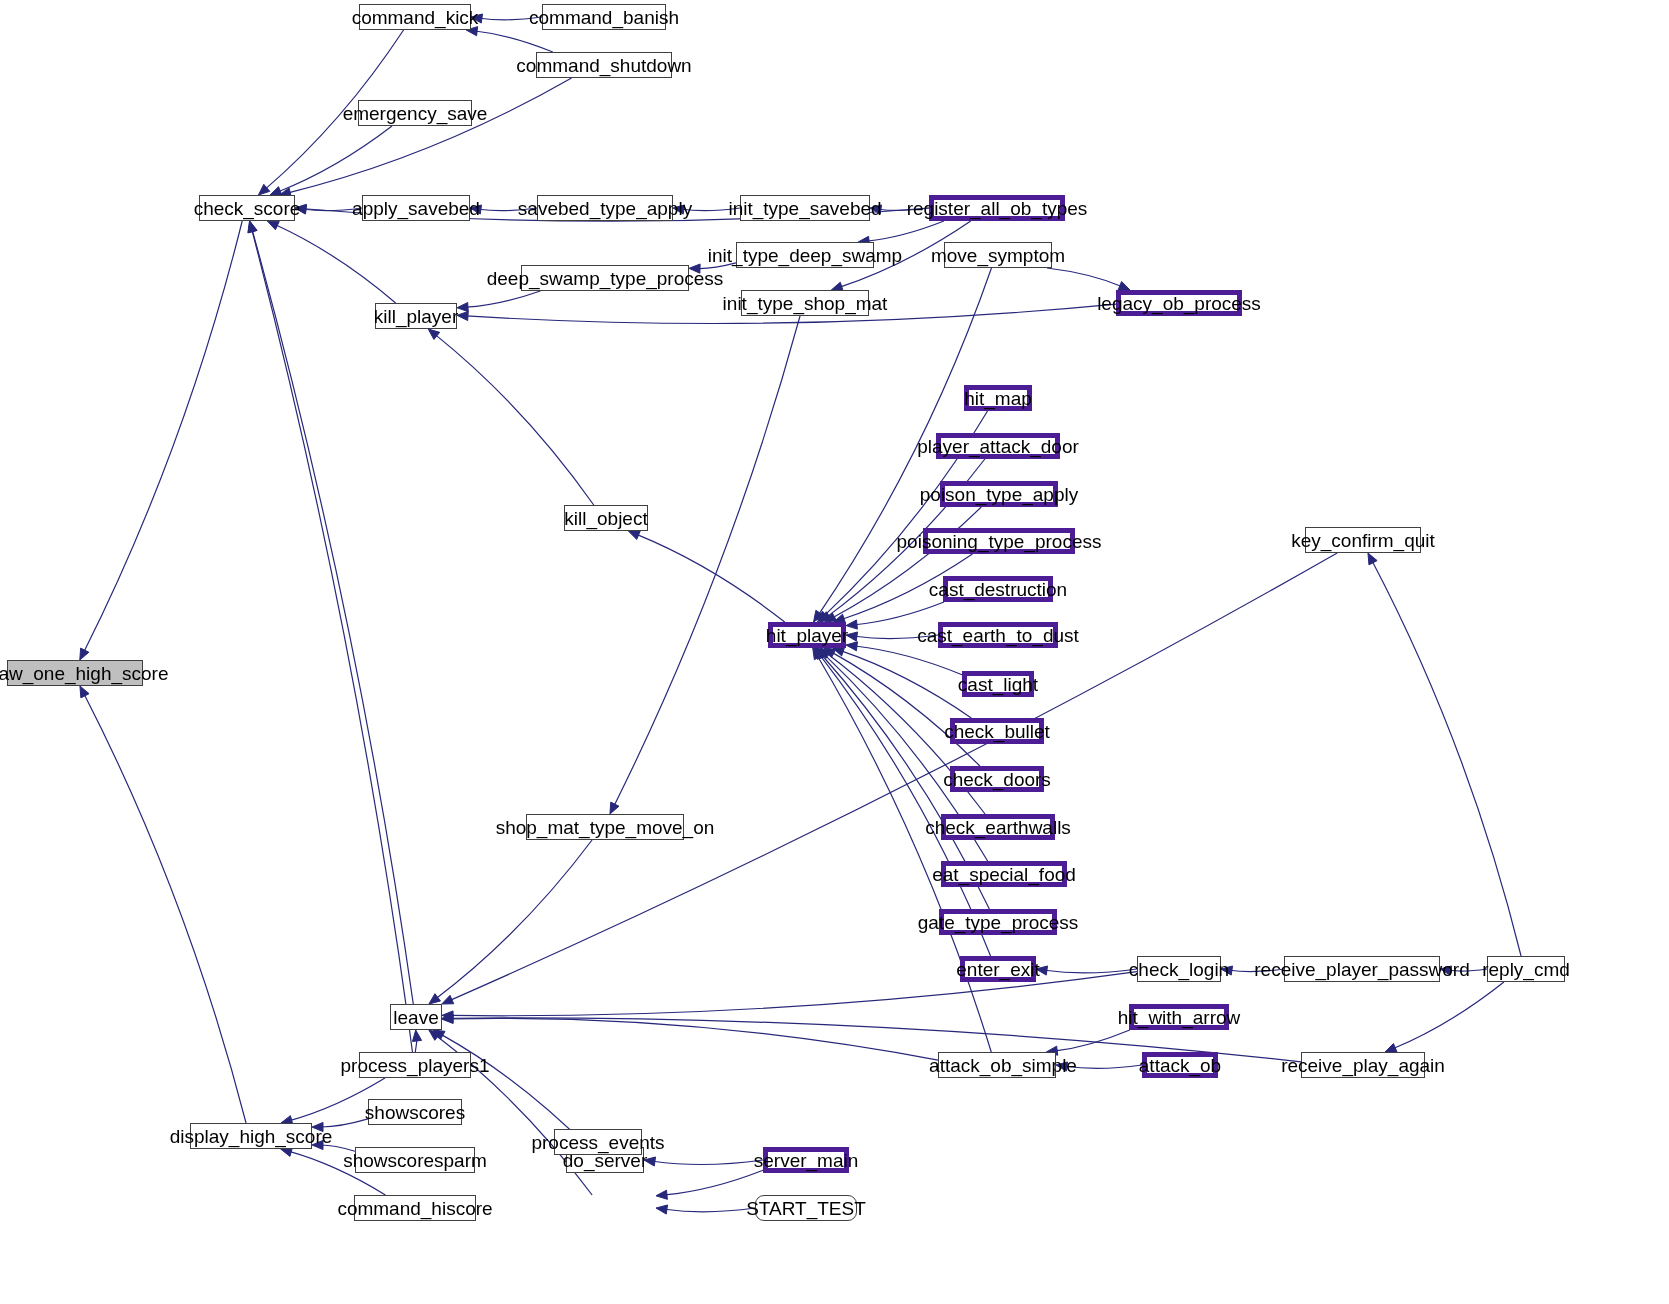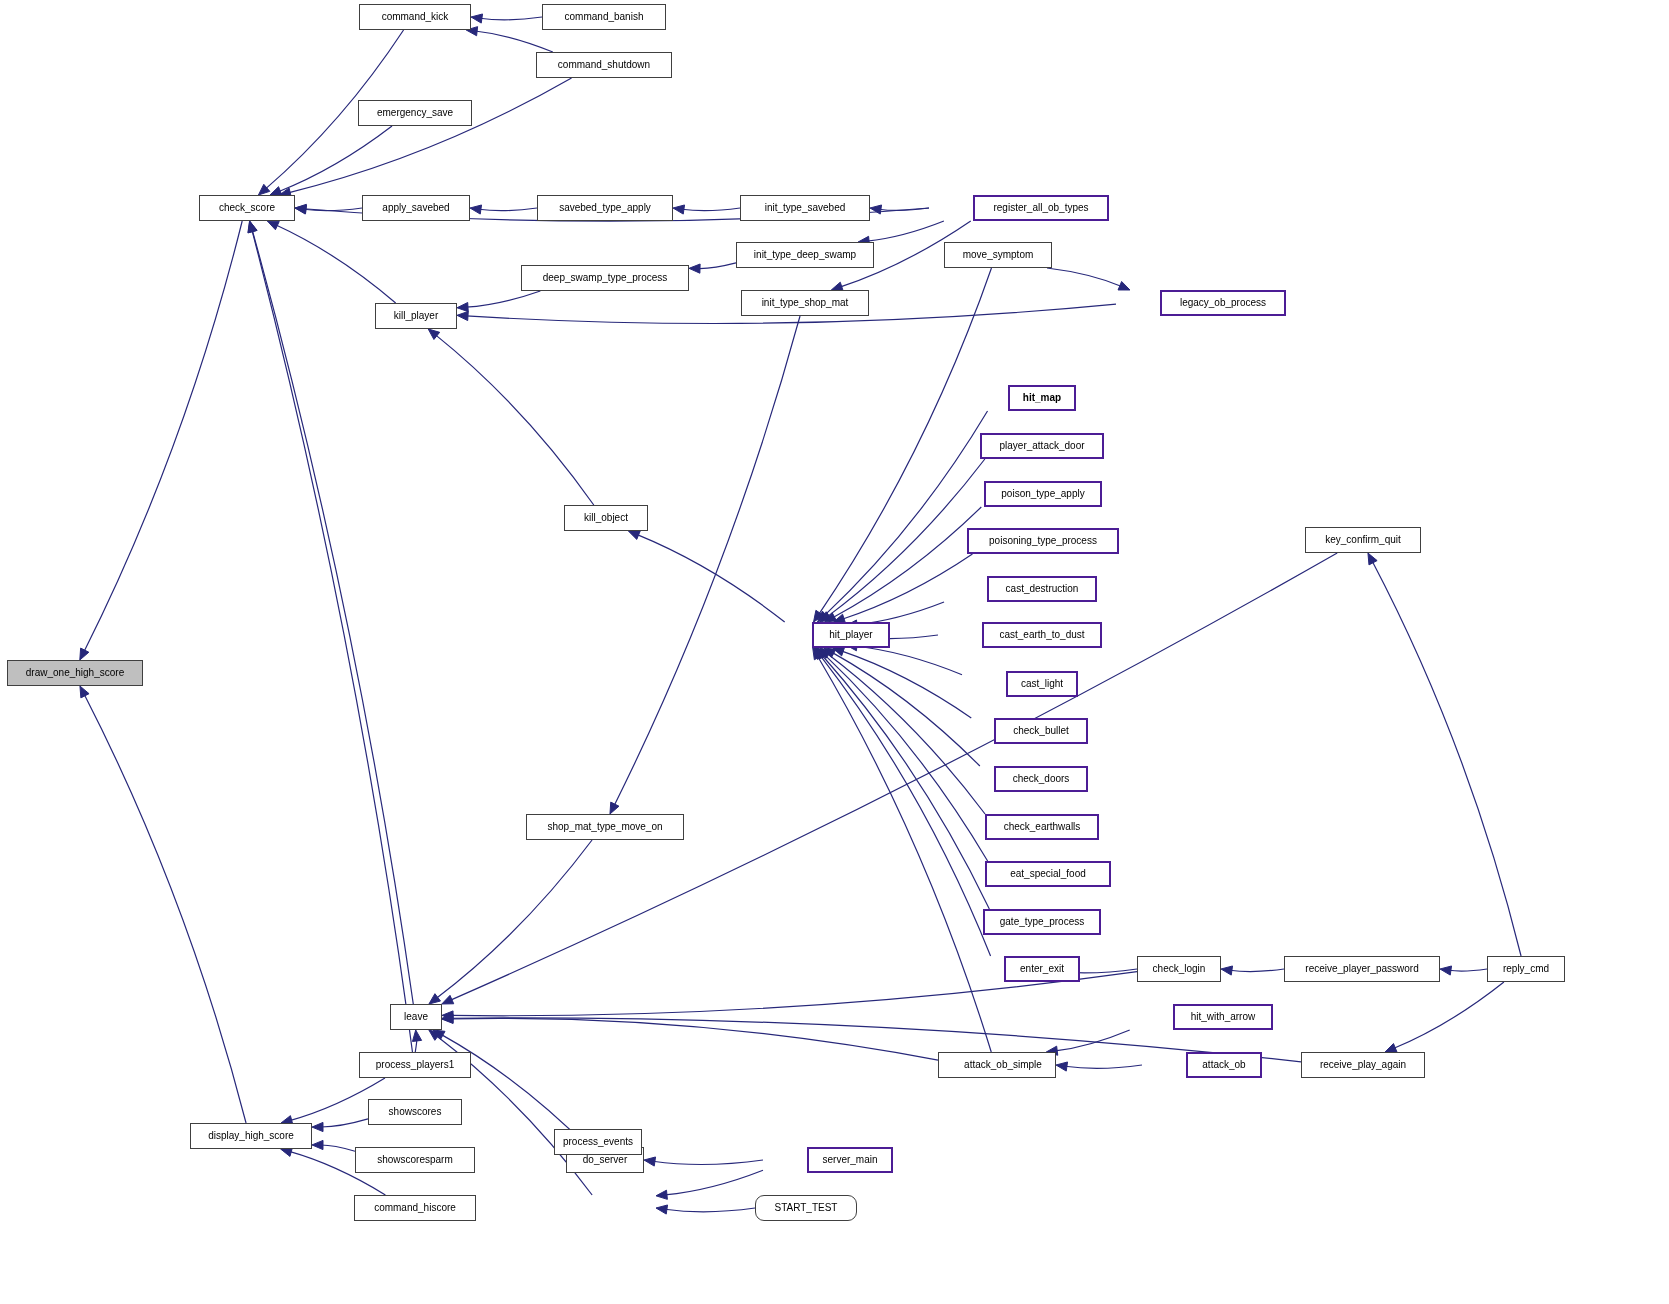--- a/index.html
+++ b/index.html
@@ -1,23 +1,23 @@
 <!DOCTYPE html>
 <html><head>
 <meta charset="utf-8">
 <style>
   html,body{margin:0;padding:0;background:#ffffff;}
   #canvas{position:relative;width:1669px;height:1304px;overflow:hidden;
           font-family:"Liberation Sans", sans-serif;background:#ffffff;}
   svg.edges{position:absolute;left:0;top:0;width:1669px;height:1304px;}
   .node{position:absolute;box-sizing:border-box;display:flex;align-items:center;
         justify-content:center;background:#ffffff;white-space:nowrap;
-        font-size:10px;color:#000000;line-height:1;}
+        font-size:19px;color:#000000;line-height:1;}
   .node.plain{border:1px solid #404040;}
-  .node.red{border:2px solid #4c1d95;margin-left:44px;}
+  .node.red{border:5px solid #4c1d95;}
   .node.current{border:1px solid #404040;background:#bfbfbf;}
   .node span{pointer-events:none;}
 </style>
 </head>
 <body>
 
 <div id="canvas">
   <svg class="edges" id="edge-layer" viewBox="0 0 1669 1304" preserveAspectRatio="none">
       <path d="M 542 17 Q 506.5 21.97 479.91307572006895 18.247830600809657" fill="none" stroke="#27287a" stroke-width="1.2"></path>
       <polygon points="471,17 481.2559791285594,23.080698324580386 482.5315392982759,13.96955425517655" fill="#27287a" stroke="#27287a"></polygon>
@@ -181,21 +181,21 @@
       </div>
       <div class="node plain" style="left: 741px; top: 290px; width: 128px; height: 26px;">
         <span>init_type_shop_mat</span>
       </div>
       <div class="node red" style="left: 1116px; top: 290px; width: 126px; height: 26px;">
         <span>legacy_ob_process</span>
       </div>
       <div class="node plain" style="left: 375px; top: 303px; width: 82px; height: 26px;">
         <span>kill_player</span>
       </div>
-      <div class="node red" style="left: 964px; top: 385px; width: 68px; height: 26px; font-weight: bold;">
+      <div class="node red" style="left: 964px; top: 385px; width: 68px; height: 26px;">
         <span>hit_map</span>
       </div>
       <div class="node red" style="left: 936px; top: 433px; width: 124px; height: 26px;">
         <span>player_attack_door</span>
       </div>
       <div class="node red" style="left: 940px; top: 481px; width: 118px; height: 26px;">
         <span>poison_type_apply</span>
       </div>
       <div class="node red" style="left: 923px; top: 528px; width: 152px; height: 26px;">
         <span>poisoning_type_process</span>

